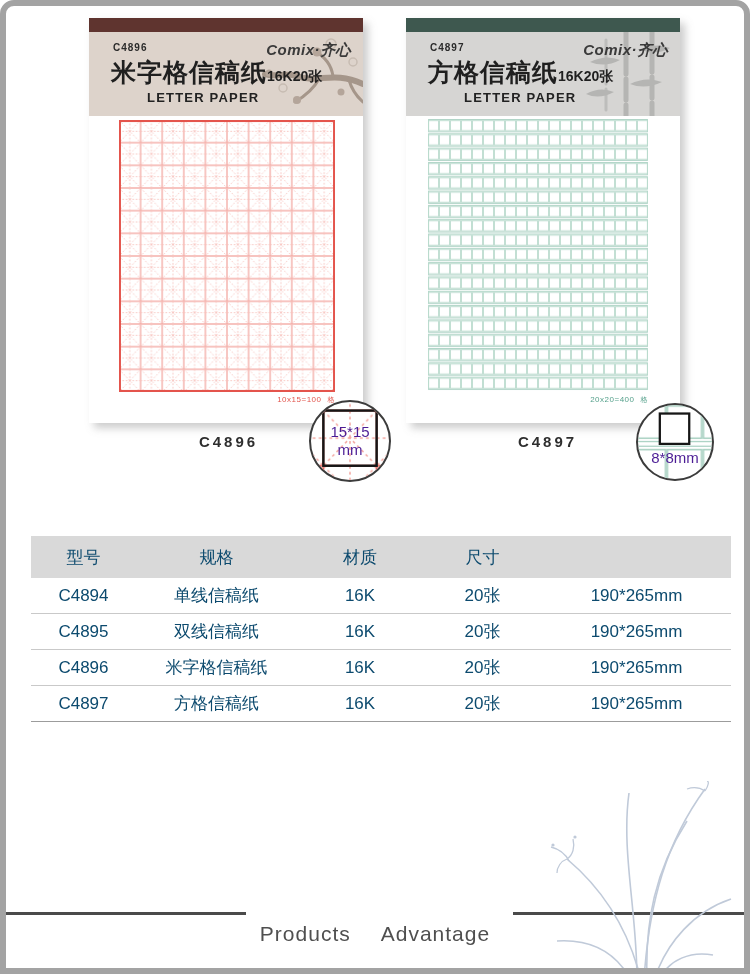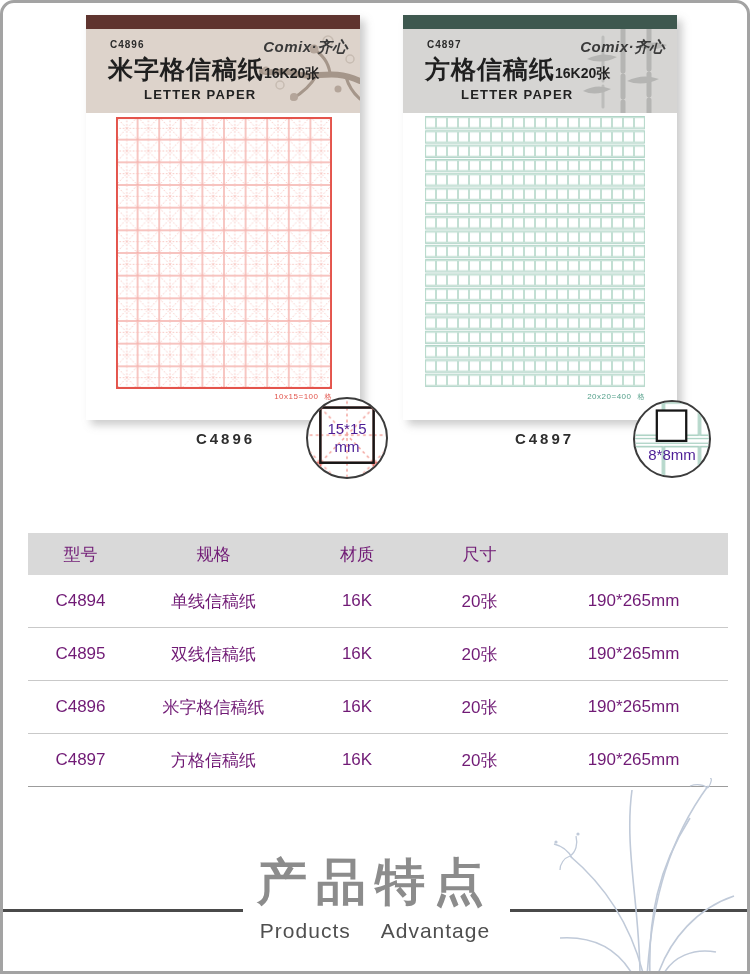--- a/index.html
+++ b/index.html
@@ -1,21 +1,21 @@
 <!DOCTYPE html>
 <html><head>
 <meta charset="utf-8">
 <style>
   * { margin:0; padding:0; box-sizing:border-box; }
   html,body { background:#fff; }
   body { font-family:"Liberation Sans","DejaVu Sans",sans-serif; }
   .frame {
     position:relative; width:750px; height:974px; margin:0 auto;
     background:#fff; overflow:hidden;
-    border:3px solid #a3a3a3; border-radius:14px 14px 0 0;
+    border:6px solid #a3a3a3; border-radius:14px 14px 0 0;
   }
 
   
   .pad {
     position:absolute; top:12px; width:274px; height:405px; background:#fff;
     box-shadow:5px 5px 8px rgba(110,110,110,.35);
   }
   .pad-left  { left:83px; }
   .pad-right { left:400px; }
   .pad-bar { height:14px; }
@@ -48,23 +48,23 @@
 
   
   .mag { position:absolute; border-radius:50%; background:#fff; border:2px solid #3c3c3c; overflow:hidden; }
   .mag-left  { left:303px; top:394px; width:82px; height:82px; }
   .mag-right { left:630px; top:397px; width:78px; height:78px; }
   .mag svg { position:absolute; left:0; top:0; width:100%; height:100%; }
   .mag-label { position:absolute; inset:0; display:flex; flex-direction:column; align-items:center; justify-content:center; color:#4c1d95; font-size:15px; line-height:18px; }
   .mag-right .mag-label { justify-content:flex-end; padding-bottom:12px; }
 
   
-  .spec-table { position:absolute; left:25px; top:530px; width:700px; font-size:17px; color:#701a75; }
+  .spec-table { position:absolute; left:25px; top:530px; width:700px; font-size:17px; color:#0c4a6e; }
   .spec-header { display:flex; align-items:center; height:42px; background:#d9d9d9; }
-  .spec-row { display:flex; align-items:center; height:53px; border-bottom:1px solid #c9c9c9; background:#fff; }
+  .spec-row { display:flex; align-items:center; height:36px; border-bottom:1px solid #c9c9c9; background:#fff; }
   .spec-row:last-child { border-bottom:1px solid #9c9c9c; }
   .spec-hcell, .spec-cell { text-align:center; }
   .spec-hcell:nth-child(1), .spec-cell:nth-child(1) { width:15%; }
   .spec-hcell:nth-child(2), .spec-cell:nth-child(2) { width:23%; }
   .spec-hcell:nth-child(3), .spec-cell:nth-child(3) { width:18%; }
   .spec-hcell:nth-child(4), .spec-cell:nth-child(4) { width:17%; }
   .spec-hcell:nth-child(5), .spec-cell:nth-child(5) { width:27%; }
 
   
   .sec-line { position:absolute; top:906px; height:3px; background:#4a4a4a; }
@@ -235,21 +235,20 @@
           <span class="spec-cell">方格信稿纸</span>
           <span class="spec-cell">16K</span>
           <span class="spec-cell">20张</span>
           <span class="spec-cell">190*265mm</span>
         </div>
       </div>
   </div>
 
   <div class="sec-line sec-line-left"></div>
   <div class="sec-line sec-line-right"></div>
-  <div class="sec-title">产品特点</div>
   <div class="sec-sub">
     <span>Products</span><span>Advantage</span>
   </div>
 
   <svg class="orchid" viewBox="0 0 235 199" fill="none" stroke="#c0cad9" stroke-width="1.6">
     <path d="M132 199 C120 150, 96 110, 58 78"></path>
     <path d="M138 199 C136 140, 146 90, 178 40"></path>
     <path d="M128 199 C128 130, 112 70, 120 12"></path>
     <path d="M145 199 C158 160, 186 130, 222 118"></path>
     <path d="M122 199 C106 170, 80 158, 48 160"></path>

